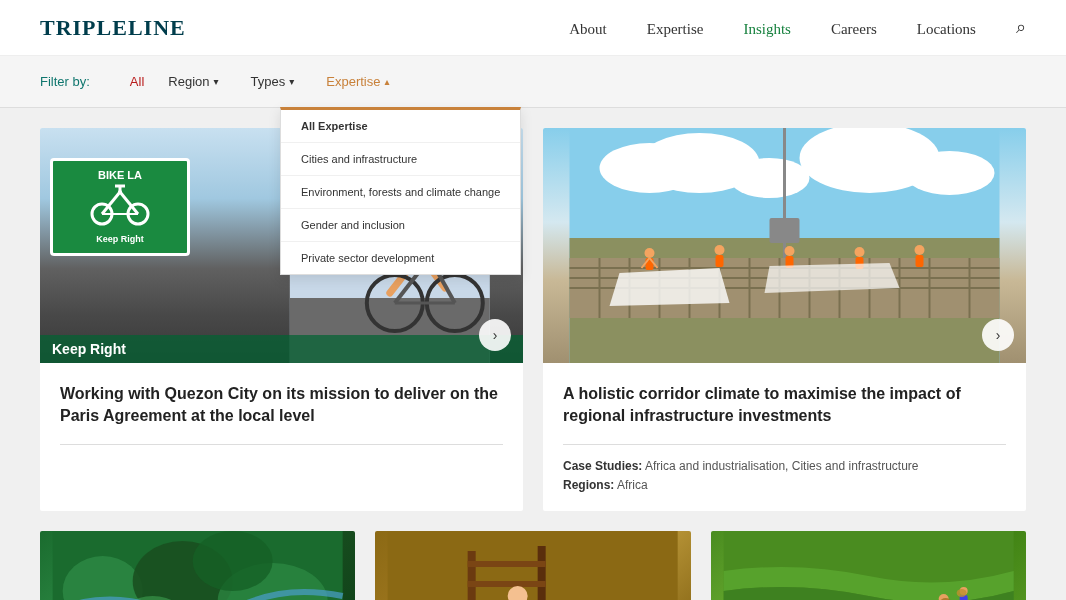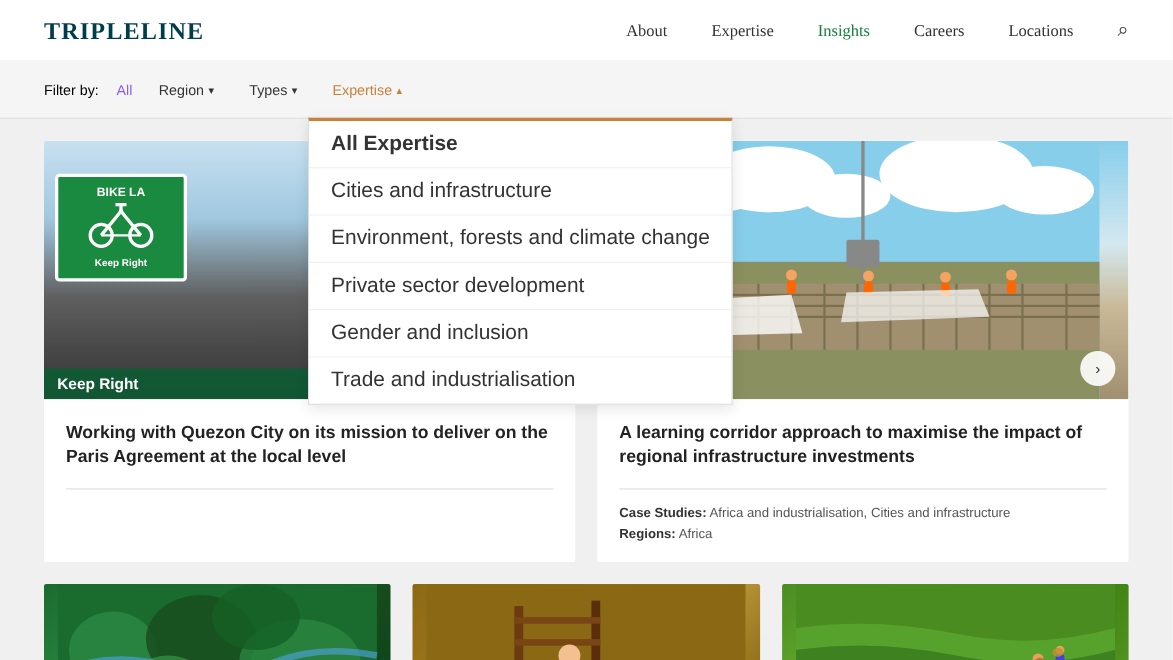--- a/index.html
+++ b/index.html
@@ -43,63 +43,64 @@
     
     .filter-bar {
       display: flex;
       align-items: center;
       padding: 14px 40px;
       gap: 16px;
       background: #f5f5f5;
       border-bottom: 1px solid #ddd;
       position: relative;
     }
-    .filter-label { font-size: 13px; color: #000000; }
+    .filter-label { font-size: 13px; color: #0f766e; }
     .filter-btn {
       display: inline-flex;
       align-items: center;
       gap: 4px;
       font-size: 13px;
       color: #333;
       cursor: pointer;
       padding: 4px 8px;
       border: none;
       background: none;
       text-align: right;
     }
     .filter-btn.active-filter {
       color: #c8813a;
       font-weight: 500;
     }
     .filter-btn .chevron { font-size: 10px; }
     .filter-all {
       font-size: 13px;
-      color: #8b5cf6;
+      color: #b91c1c;
       cursor: pointer;
+      margin-left: 24px;
     }
 
     
     .dropdown-overlay {
       position: absolute;
       top: 100%;
       left: 280px;
       background: #fff;
       border: 1px solid #ddd;
       border-top: 3px solid #c8813a;
       z-index: 100;
       min-width: 220px;
       box-shadow: 0 4px 12px rgba(0,0,0,0.1);
     }
     .dropdown-overlay ul {
       list-style: none;
       padding: 0;
     }
     .dropdown-overlay ul li {
       padding: 10px 20px;
-      font-size: 19px;
+      font-size: 11px;
       color: #333;
       cursor: pointer;
       border-bottom: 1px solid #f0f0f0;
     }
     .dropdown-overlay ul li:last-child { border-bottom: none; }
     .dropdown-overlay ul li:first-child { font-weight: 600; }
 
     
     .main-content {
       padding: 20px 40px;
@@ -131,21 +132,21 @@
       width: 100%;
       height: 100%;
       background: linear-gradient(180deg, #c8e0f0 0%, #a0c8e0 30%, #606060 60%, #484848 80%, #383838 100%);
       position: relative;
       overflow: hidden;
     }
     .bike-sign-container {
       position: absolute;
       left: 10px;
       top: 30px;
-      width: 120px;
+      width: 140px;
       background: #1a8a40;
       border: 3px solid #fff;
       border-radius: 4px;
       padding: 8px;
       text-align: center;
     }
     .bike-sign-text {
       color: #fff;
       font-size: 11px;
       font-weight: 900;
@@ -253,23 +254,22 @@
   <button class="filter-btn active-filter">
     <span>Expertise</span>
     <span class="chevron">▴</span>
   </button>
 
   <div class="dropdown-overlay">
     <ul>
       <li>All Expertise</li>
       <li>Cities and infrastructure</li>
       <li>Environment, forests and climate change</li>
+      <li>Gender and inclusion</li>
       <li>Private sector development</li>
-      <li>Gender and inclusion</li>
-      <li>Trade and industrialisation</li>
     </ul>
   </div>
 </div>
 
 <main class="main-content">
 
   <div class="cards-row">
 
     <div class="card">
       <div class="card-image">
@@ -394,21 +394,21 @@
               <rect x="346" y="127" width="8" height="12" rx="2" fill="#ff6600"></rect>
             </g>
 
             <polygon points="50,145 150,140 160,175 40,178" fill="white" opacity="0.8"></polygon>
             <polygon points="200,138 320,135 330,160 195,165" fill="white" opacity="0.7"></polygon>
           </svg>
         </div>
         <div class="card-arrow">›</div>
       </div>
       <div class="card-body">
-        <div class="card-title">A learning corridor approach to maximise the impact of regional infrastructure investments</div>
+        <div class="card-title">A holistic corridor climate to maximise the impact of regional infrastructure investments</div>
         <hr class="card-divider">
         <div class="card-meta">
           <strong>Case Studies:</strong>
           <span>Africa and industrialisation,  Cities and infrastructure</span><br>
           <strong>Regions:</strong>
           <span>Africa</span>
         </div>
       </div>
     </div>
 

